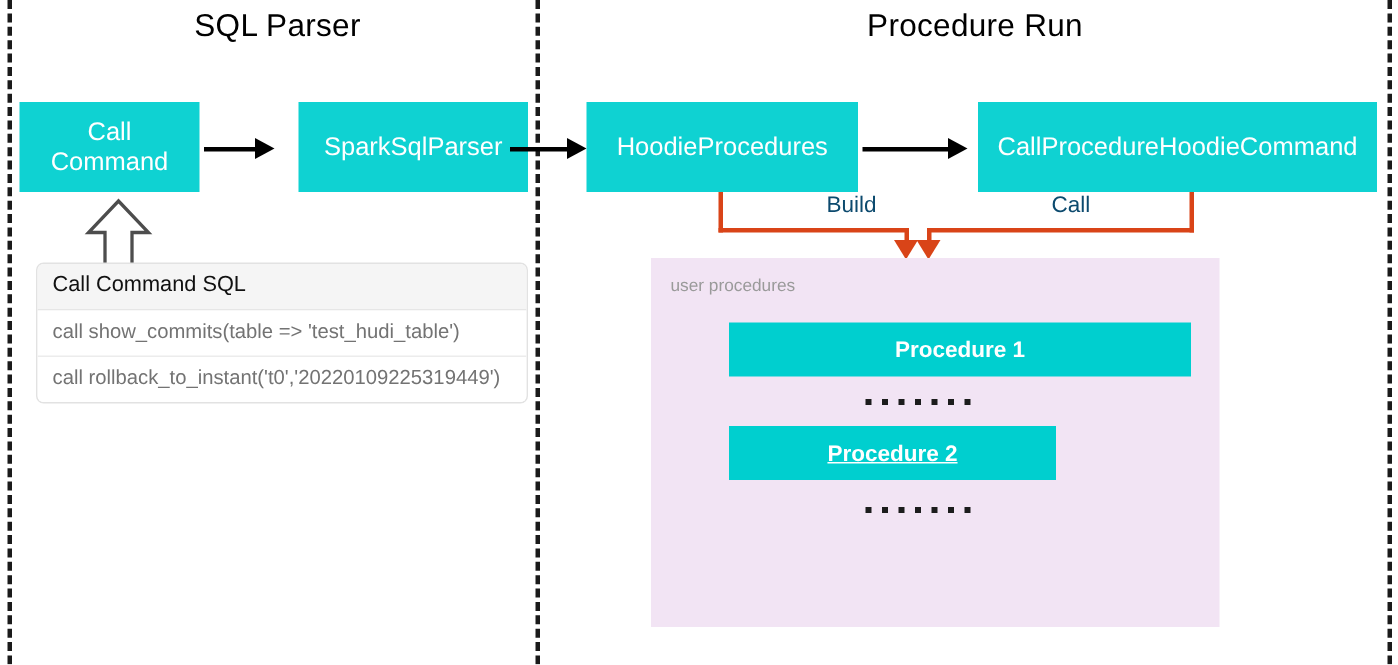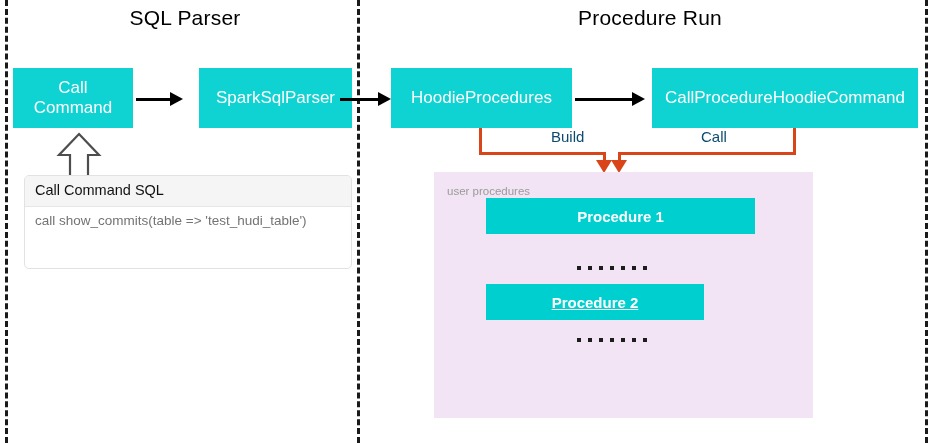--- a/index.html
+++ b/index.html
@@ -128,20 +128,21 @@
   <div class="arrow-line" style="left:340px;top:98px;width:43px;"></div>
   <div class="arrow-head" style="left:378px;top:92px;"></div>
 
   <svg class="blockarrow" style="left:56px;top:131px;" width="46" height="48" viewBox="0 0 46 48">
     <polygon points="23,3 43,24 32,24 32,46 14,46 14,24 3,24" fill="#ffffff" stroke="#4d4d4d" stroke-width="2.2" stroke-linejoin="miter"></polygon>
   </svg>
 
   <div class="sqlbox" style="left:13px;top:175px;width:328px;height:94px;margin-left:11px;">
     <div class="hdr">Call Command SQL</div>
     <div class="row">call show_commits(table =&gt; 'test_hudi_table')</div>
+    <div class="row">call rollback_to_instant('t0','20220109225319449')</div>
   </div>
 
   <div class="tealbox" style="left:391px;top:68px;width:181px;height:60px;">HoodieProcedures</div>
 
   <div class="arrow-line" style="left:575px;top:98px;width:60px;"></div>
   <div class="arrow-head" style="left:632px;top:92px;"></div>
 
   <div class="tealbox" style="left:652px;top:68px;width:266px;height:60px;">CallProcedureHoodieCommand</div>
 
   <div class="conn" style="left:479px;top:128px;width:3px;height:27px;"></div>
@@ -152,21 +153,21 @@
 
   <div class="conn" style="left:793px;top:128px;width:3px;height:27px;"></div>
   <div class="conn" style="left:618px;top:152px;width:178px;height:3px;"></div>
   <div class="conn" style="left:618px;top:152px;width:3px;height:13px;"></div>
   <div class="conn-head" style="left:611px;top:160px;"></div>
   <div class="conn-label" style="left:695px;top:128px;">Call</div>
 
   <div class="panel" style="left:434px;top:172px;width:379px;height:246px;"></div>
   <div class="panel-label" style="left:447px;top:185px;">user procedures</div>
 
-  <div class="procbar" style="left:486px;top:198px;width:269px;height:36px;">Procedure 1</div>
+  <div class="procbar" style="left:486px;top:215px;width:308px;height:36px;">Procedure 1</div>
 
   <div class="dots" style="left:577px;top:266px;">
     <i></i>
       <i></i>
       <i></i>
       <i></i>
       <i></i>
       <i></i>
       <i></i>
   </div>

